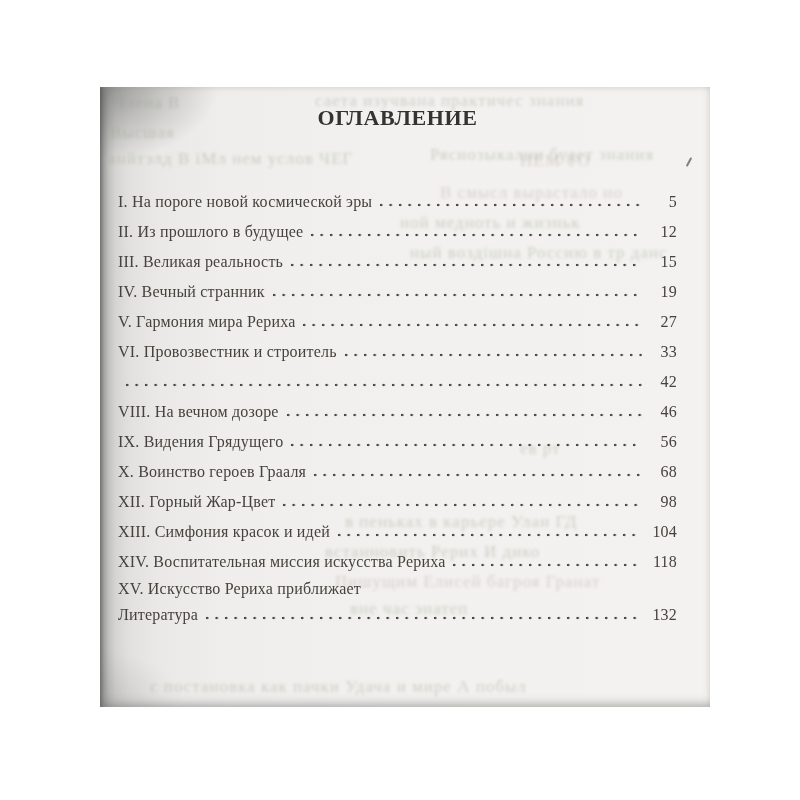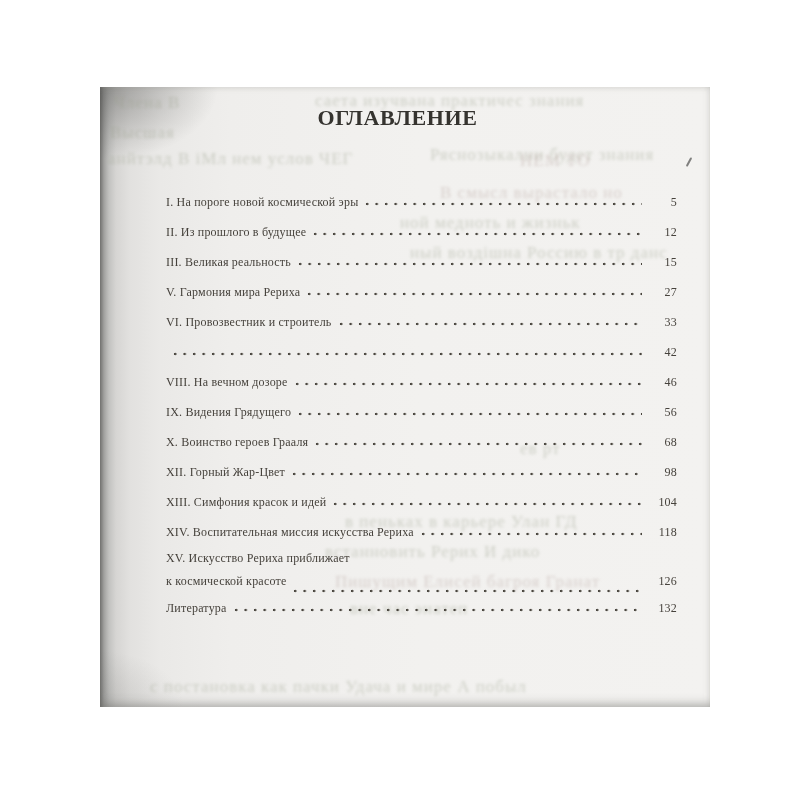--- a/index.html
+++ b/index.html
@@ -24,23 +24,23 @@
     filter:blur(0.3px);
   }
   .title{
     margin:0;padding:0;position:absolute;top:16px;left:0;width:100%;
     text-align:center;font-size:22px;line-height:30px;font-weight:bold;
     letter-spacing:0.6px;color:#35332f;
   }
   .toc{position:absolute;top:100px;left:0;width:100%;}
   .row{
     display:flex;align-items:baseline;height:30px;line-height:30px;
-    font-size:12px;color:#46423c;letter-spacing:0.2px;white-space:nowrap;margin-left:48px;
+    font-size:16px;color:#46423c;letter-spacing:0.2px;white-space:nowrap;
   }
-  .row.tight{height:23px;line-height:23px;align-items:flex-end;}
+  .row.tight{height:23px;line-height:23px;}
   .entry-label{flex:0 1 auto;overflow:hidden;}
   .leader{
     flex:1 1 auto;height:4px;margin:0 5px 0 7px;min-width:12px;
     background-image:radial-gradient(circle at 2px 2px,#4a463f 1.25px,rgba(0,0,0,0) 1.6px);
     background-size:9.5px 4px;background-repeat:repeat-x;background-position:left bottom;
   }
   .page-num{flex:0 0 auto;min-width:30px;text-align:right;}
   .row.no-page .leader{background:none;}
   .row.no-page .page-num{min-width:0;}
   
@@ -101,20 +101,25 @@
         <span class="entry-label">II. Из прошлого в будущее</span>
         <span class="leader"></span>
         <span class="page-num">12</span>
       </div>
       <div class="row">
         <span class="entry-label">III. Великая реальность</span>
         <span class="leader"></span>
         <span class="page-num">15</span>
       </div>
       <div class="row">
+        <span class="entry-label">IV. Вечный странник</span>
+        <span class="leader"></span>
+        <span class="page-num">19</span>
+      </div>
+      <div class="row">
         <span class="entry-label">V. Гармония мира Рериха</span>
         <span class="leader"></span>
         <span class="page-num">27</span>
       </div>
       <div class="row">
         <span class="entry-label">VI. Провозвестник и строитель</span>
         <span class="leader"></span>
         <span class="page-num">33</span>
       </div>
       <div class="row">
@@ -149,25 +154,20 @@
       <div class="row">
         <span class="entry-label">XIV. Воспитательная миссия искусства Рериха</span>
         <span class="leader"></span>
         <span class="page-num">118</span>
       </div>
       <div class="row tight no-page">
         <span class="entry-label">XV. Искусство Рериха приближает</span>
         <span class="leader"></span>
         <span class="page-num"></span>
       </div>
-      <div class="row tight">
-        <span class="entry-label">к космической красоте</span>
-        <span class="leader"></span>
-        <span class="page-num">126</span>
-      </div>
       <div class="row">
         <span class="entry-label">Литература</span>
         <span class="leader"></span>
         <span class="page-num">132</span>
       </div>
     </div>
   </div>
 </div>
 
 </body></html>

